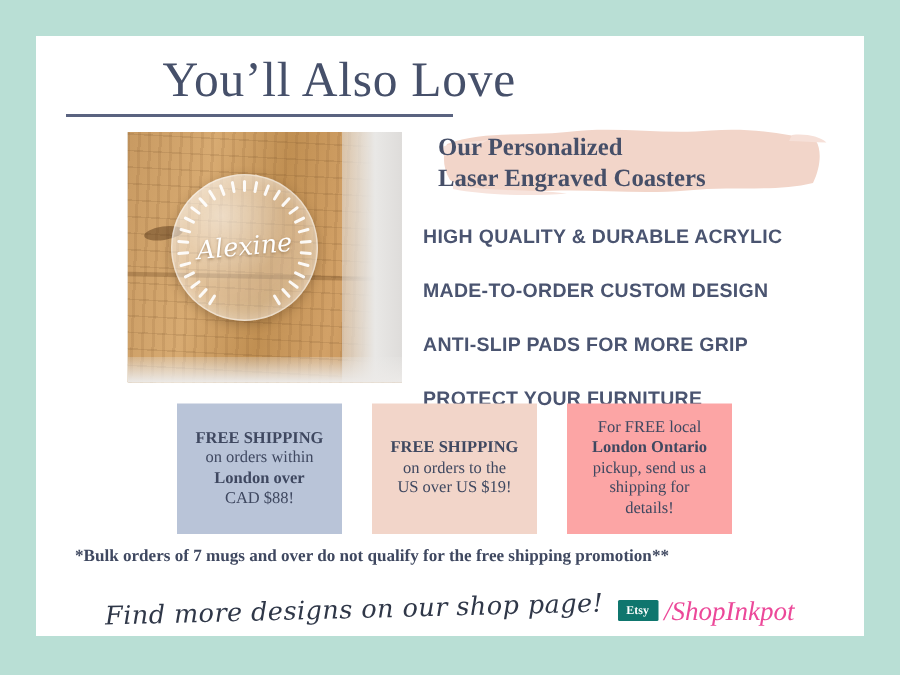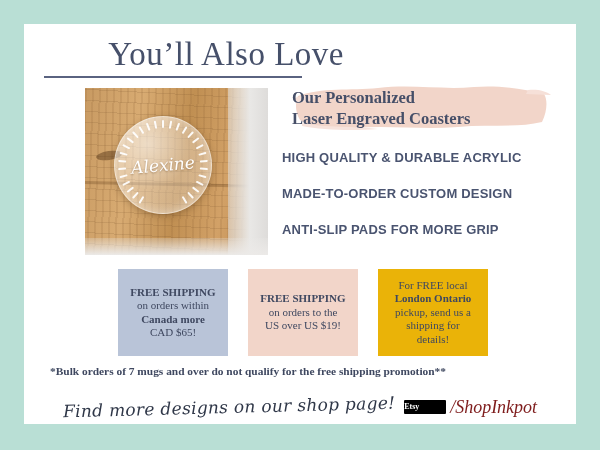--- a/index.html
+++ b/index.html
@@ -195,21 +195,21 @@
     position: absolute;
     top: 245px;
     width: 110px;
     height: 87px;
     display: flex;
     align-items: center;
     justify-content: center;
   }
   #ship-box-0 { left: 94px;  background: #b9c4d8; }
   #ship-box-1 { left: 224px; background: #f2d5c9; }
-  #ship-box-2 { left: 354px; background: #eab308; }
+  #ship-box-2 { left: 354px; background: #fca5a5; }
   .ship-text {
     font-family: "Liberation Serif", serif;
     font-size: 11px;
     line-height: 13.5px;
     color: #3f4860;
     text-align: center;
     padding: 0 5px;
   }
   .ship-text b { font-weight: bold; }
 
@@ -240,36 +240,37 @@
   #footer-script {
     font-family: "DejaVu Serif", serif;
     font-style: italic;
     font-size: 17px;
     color: #2f3748;
     letter-spacing: 0.3px;
     transform: rotate(-1.5deg);
   }
   #etsy-badge {
     margin-left: 9px;
-    width: 42px;
+    width: 27px;
     height: 14px;
-    background: #000000;
+    background: #0f766e;
     color: #ffffff;
     font-family: "Liberation Serif", serif;
     font-size: 8px;
     font-weight: bold;
     line-height: 14px;
+    text-align: center;
     border-radius: 1px;
   }
   #etsy-handle {
     margin-left: 4px;
     font-family: "Liberation Serif", serif;
     font-style: italic;
     font-size: 18px;
-    color: #7f1d1d;
+    color: #ec4899;
   }
 </style>
 </head>
 <body>
 
 <div id="poster">
   <div id="card">
 
     <div id="title-block">
       <div id="page-title">You’ll Also Love</div>
@@ -330,28 +331,29 @@
       <div id="headline">
         <span>Our Personalized</span><br>
         <span>Laser Engraved Coasters</span>
       </div>
     </div>
 
     <div id="features">
       <div class="feature-line">HIGH QUALITY &amp; DURABLE ACRYLIC</div>
       <div class="feature-line">MADE-TO-ORDER CUSTOM DESIGN</div>
       <div class="feature-line">ANTI-SLIP PADS FOR MORE GRIP</div>
+      <div class="feature-line">PROTECT YOUR FURNITURE</div>
     </div>
 
     <div class="ship-box" id="ship-box-0">
       <div class="ship-text">
         <b>FREE SHIPPING</b><br>
         <span>on orders within</span><br>
-        <b>Canada more</b><br>
-        <span>CAD $65!</span>
+        <b>London over</b><br>
+        <span>CAD $88!</span>
       </div>
     </div>
 
     <div class="ship-box" id="ship-box-1">
       <div class="ship-text">
         <b>FREE SHIPPING</b><br>
         <span>on orders to the</span><br>
         <span>US over US $19!</span>
       </div>
     </div>

